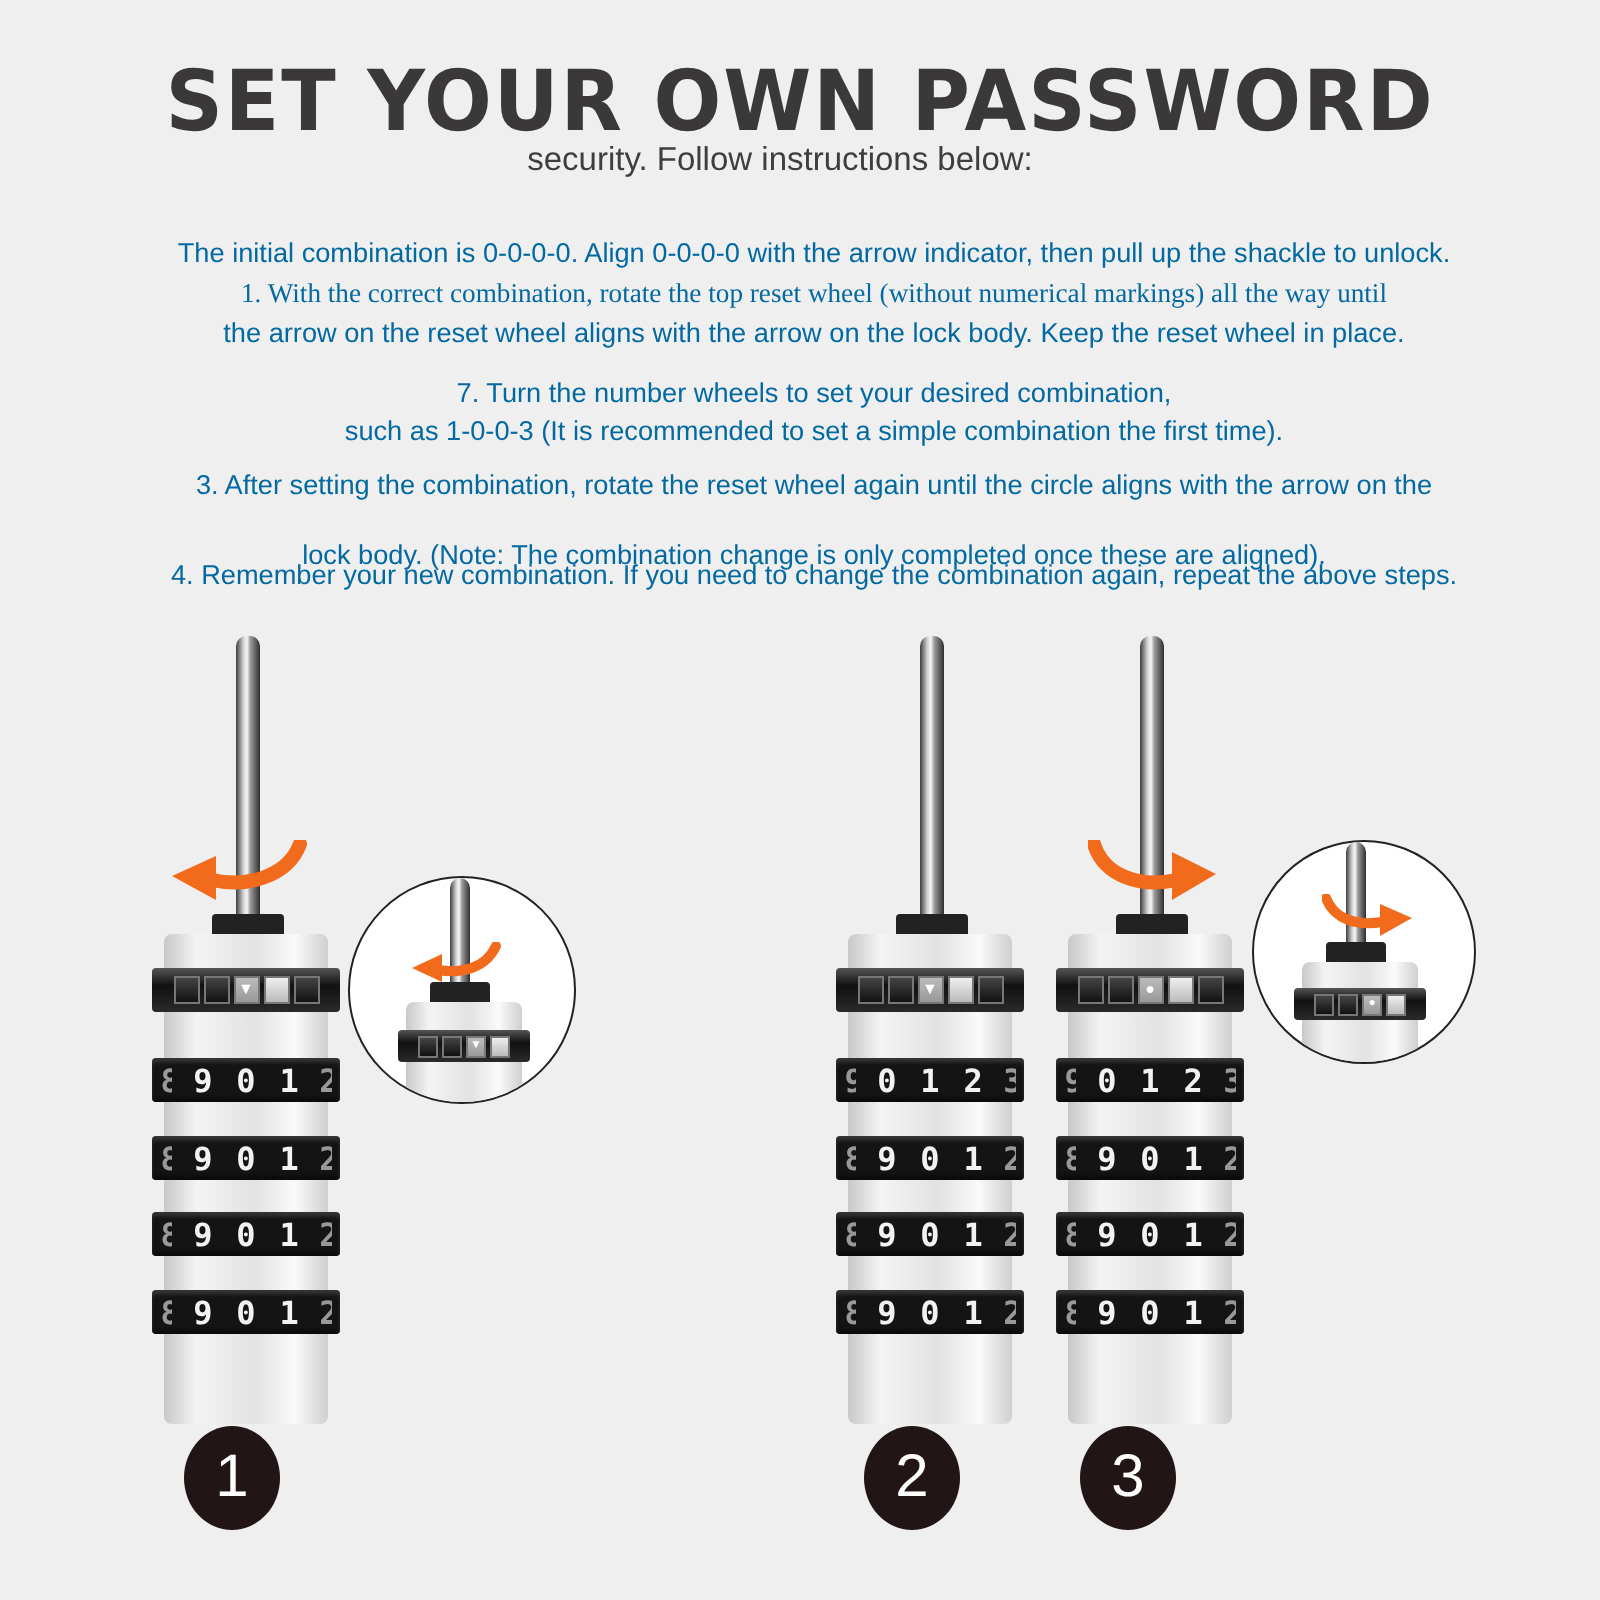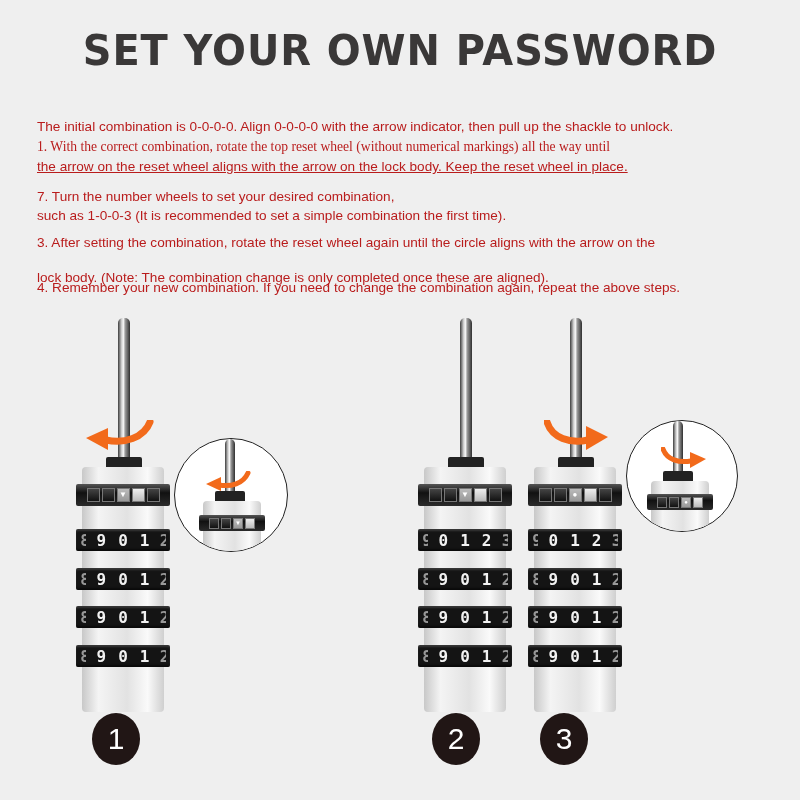--- a/index.html
+++ b/index.html
@@ -20,22 +20,23 @@
     transform: scaleX(0.95);
   }
   .subtitle {
     position: absolute; top: 70px; left: 110px; width: 520px;
     text-align: center;
     font-size: 16.5px; color: #3e3e3e; line-height: 21px;
     font-weight: 300;
   }
   .instr {
     position: absolute; left: 37px; width: 740px;
-    font-size: 13.6px; color: #b91c1c; line-height: 20px;
+    font-size: 13.6px; color: #0369a1; line-height: 20px;
     white-space: nowrap;
+    text-align: center;
   }
   .lock {
     position: absolute;
   }
   .shackle-inner {
     position: absolute;
     width: 10px;
     background: linear-gradient(90deg,#3c3c3c 0%,#cfcfcf 30%,#f7f7f7 45%,#9a9a9a 60%,#2f2f2f 100%);
     border-radius: 5px 5px 0 0;
   }
@@ -97,25 +98,26 @@
     font-family: "Liberation Sans", sans-serif;
     text-align: center;
     line-height: 52px;
   }
 </style>
 </head>
 <body>
 
 <div class="title">SET YOUR OWN PASSWORD</div>
 <div class="subtitle">
+  <div style="padding-left:40px;">security. Follow instructions below:</div>
 </div>
 
 <div class="instr" style="top:117px;">The initial combination is 0-0-0-0. Align 0-0-0-0 with the arrow indicator, then pull up the shackle to unlock.</div>
 <div class="instr" style="top:137px;font-family:Liberation Serif, serif;">1. With the correct combination, rotate the top reset wheel (without numerical markings) all the way until</div>
-<div class="instr" style="top:157px;text-decoration:underline;">the arrow on the reset wheel aligns with the arrow on the lock body. Keep the reset wheel in place.</div>
+<div class="instr" style="top:157px;">the arrow on the reset wheel aligns with the arrow on the lock body. Keep the reset wheel in place.</div>
 <div class="instr" style="top:187px;">7. Turn the number wheels to set your desired combination,</div>
 <div class="instr" style="top:206px;">such as 1-0-0-3 (It is recommended to set a simple combination the first time).</div>
 <div class="instr" style="top:233px;">3. After setting the combination, rotate the reset wheel again until the circle aligns with the arrow on the</div>
 <div class="instr" style="top:268px;">lock body. (Note: The combination change is only completed once these are aligned).</div>
 <div class="instr" style="top:278px;">4. Remember your new combination. If you need to change the combination again, repeat the above steps.</div>
 
 <div class="lock" style="left:76px; top:312px; width:90px; height:400px;">
   <div class="shackle-inner" style="left:42px; top:6px; height:150px; width:12px;"></div>
   <div class="cap" style="left:30px; top:145px; width:36px; height:16px;"></div>
   <div class="body" style="left:6px; top:155px; width:82px; height:245px;"></div>

